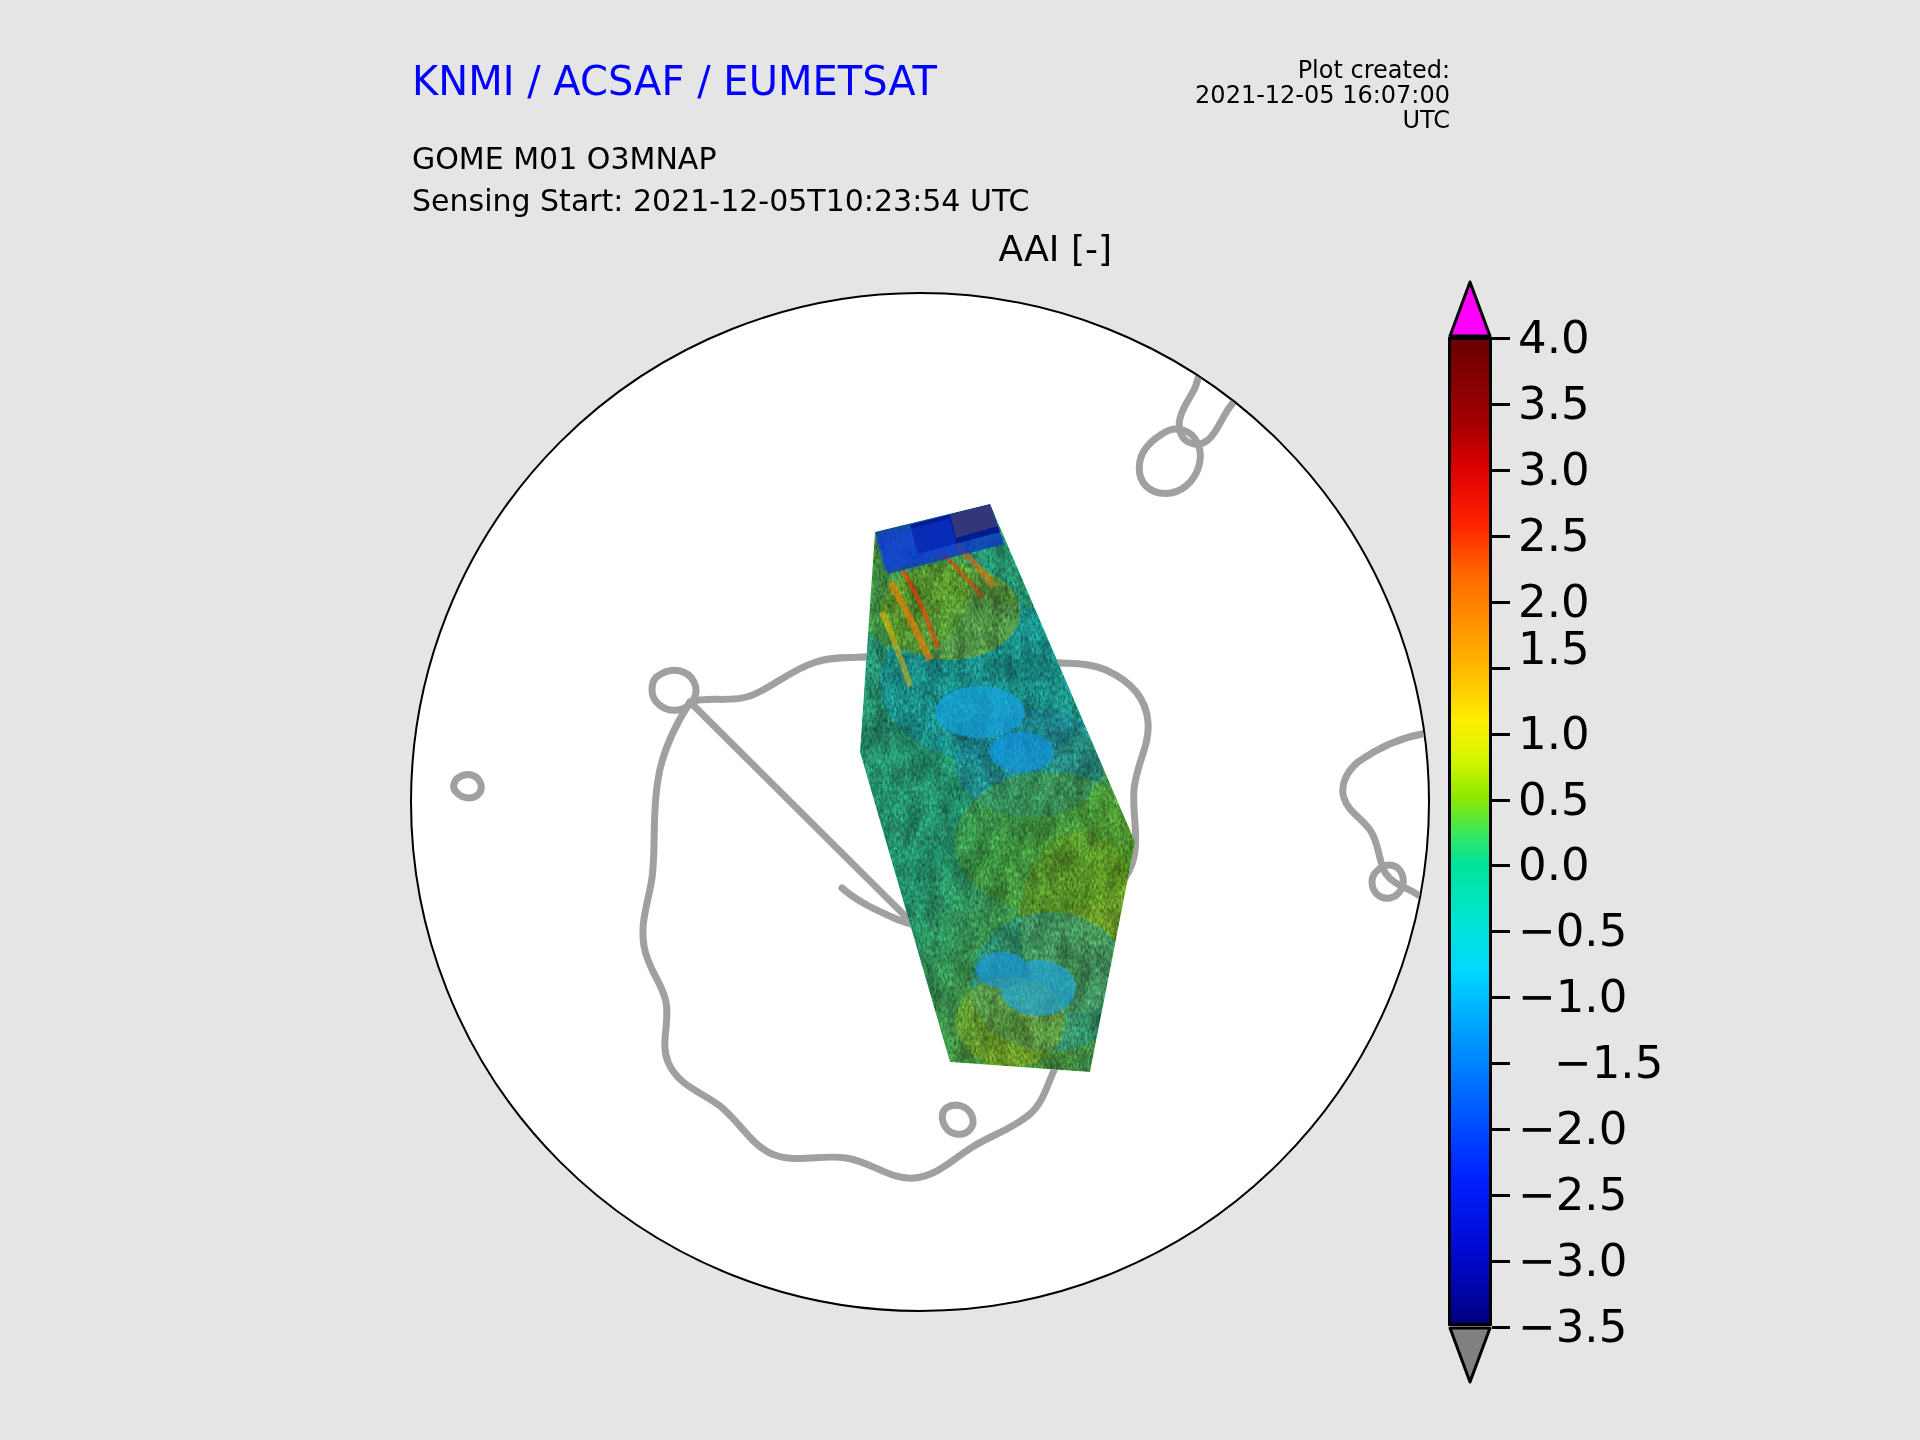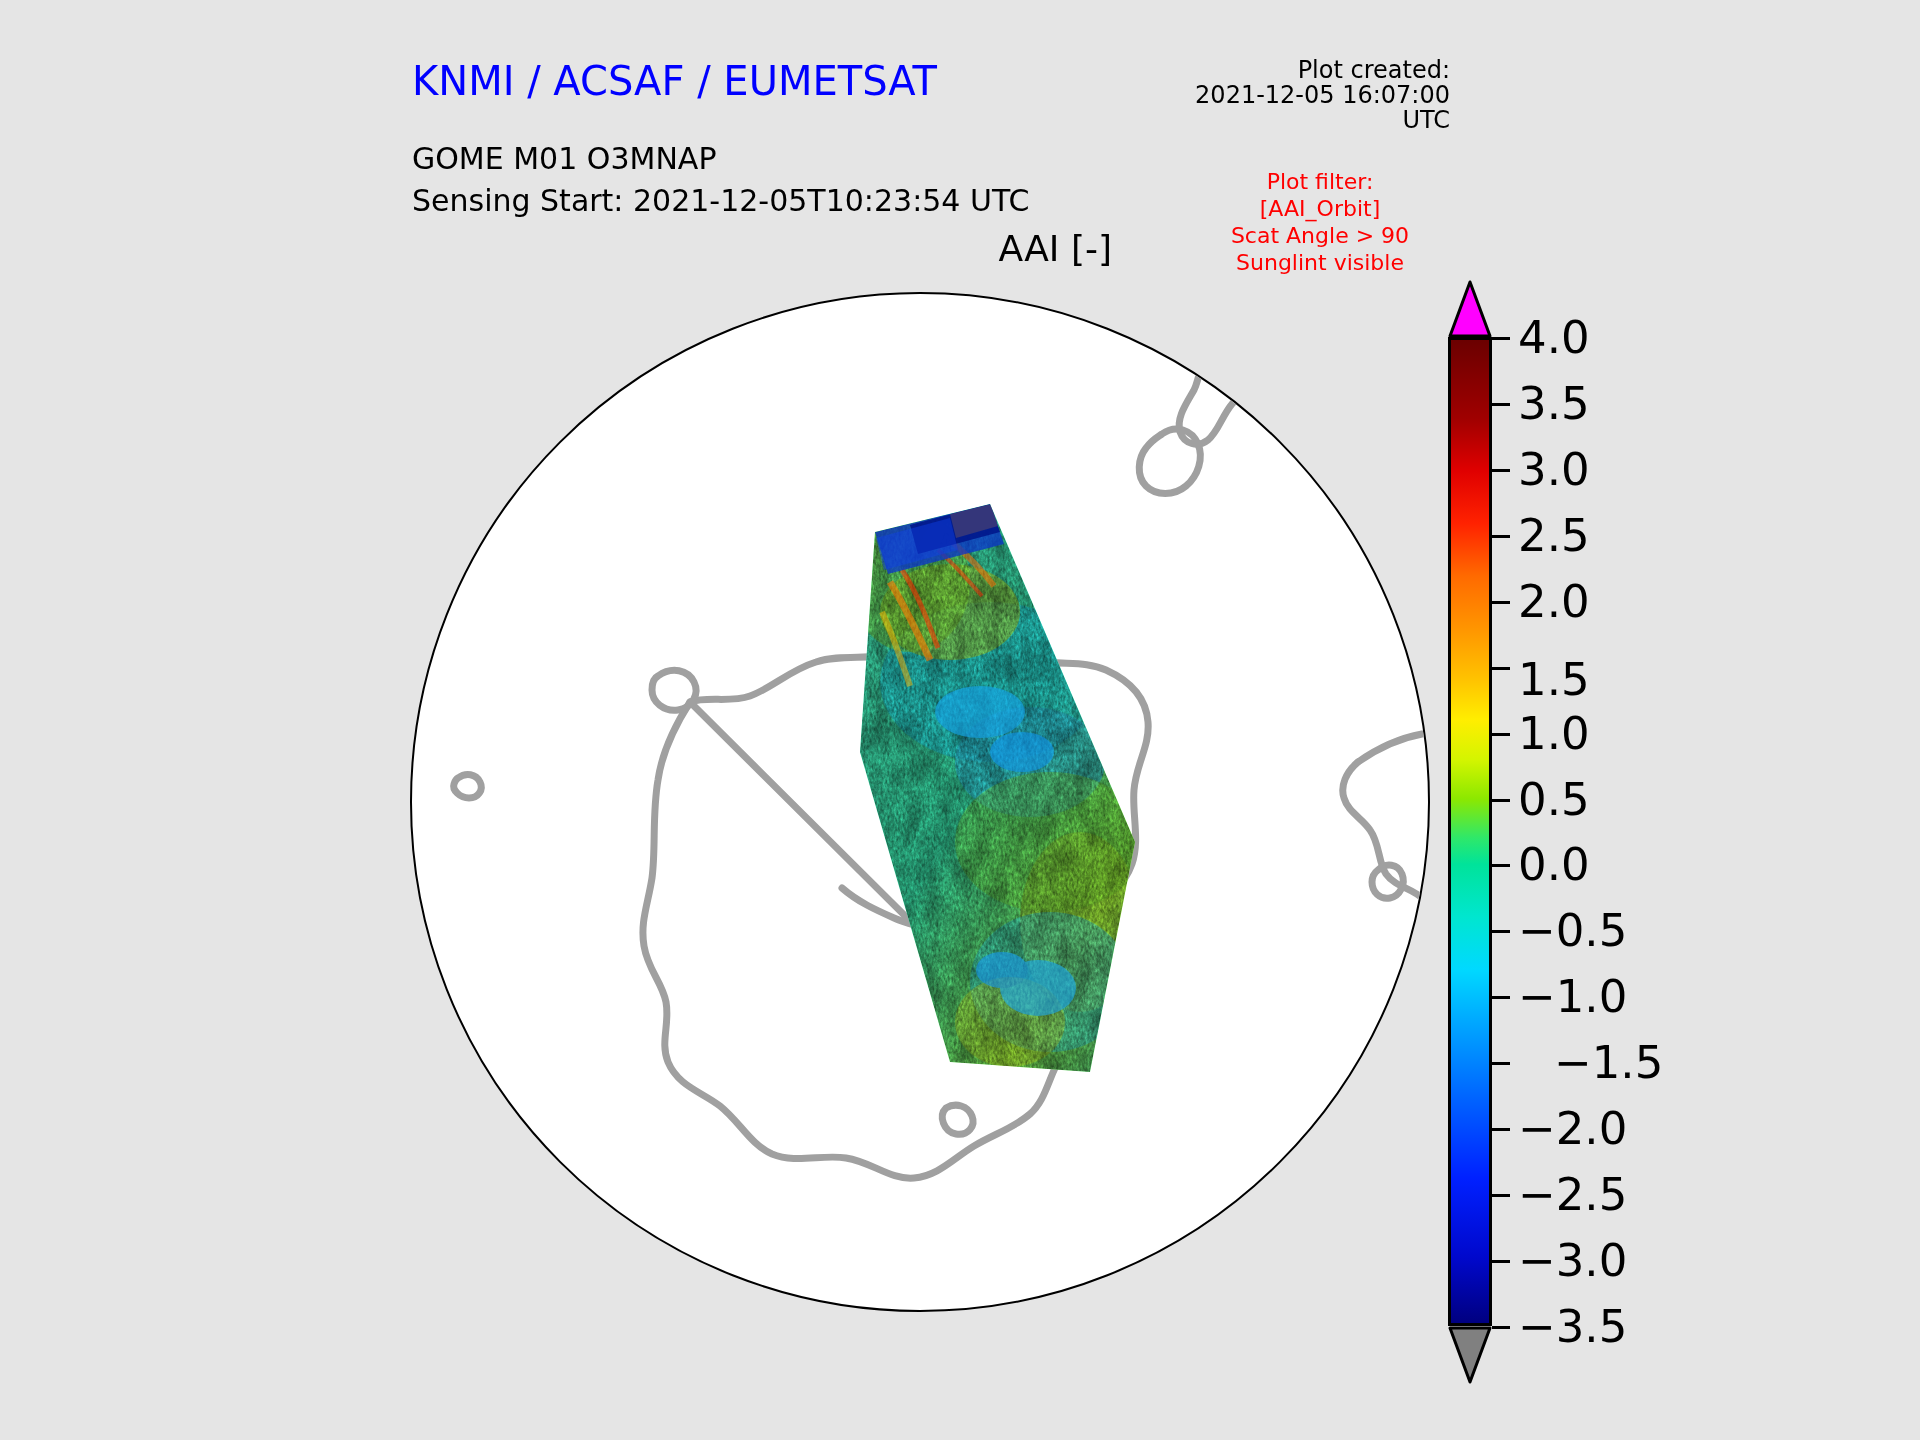--- a/index.html
+++ b/index.html
@@ -157,26 +157,20 @@
     <div>2021-12-05 16:07:00 UTC</div>
   </div>
 
   <div class="meta">
     <div>GOME M01 O3MNAP</div>
     <div>Sensing Start: 2021-12-05T10:23:54 UTC</div>
   </div>
 
   <div class="maptitle">AAI [-]</div>
 
-  <div class="filter">
-    <div>Plot filter:</div>
-    <div>[AAI_Orbit]</div>
-    <div>Scat Angle &gt; 90</div>
-    <div>Sunglint visible</div>
-  </div>
 
   <div id="map-area">
     <div id="globe-outline"></div>
 
     <svg id="map-svg" viewBox="0 0 1060 1060">
       <defs>
         <clipPath id="globeClip">
           <circle cx="530" cy="520" r="508"></circle>
         </clipPath>
 
@@ -403,21 +397,21 @@
         <div class="cb-label" style="top: 57px;">4.0</div>
         <div class="cb-tick" style="top: 122.933px;"></div>
         <div class="cb-label" style="top: 122.933px;">3.5</div>
         <div class="cb-tick" style="top: 188.867px;"></div>
         <div class="cb-label" style="top: 188.867px;">3.0</div>
         <div class="cb-tick" style="top: 254.8px;"></div>
         <div class="cb-label" style="top: 254.8px;">2.5</div>
         <div class="cb-tick" style="top: 320.733px;"></div>
         <div class="cb-label" style="top: 320.733px;">2.0</div>
         <div class="cb-tick" style="top: 386.667px;"></div>
-        <div class="cb-label" style="top: 399px;">1.5</div>
+        <div class="cb-label" style="top: 368px;">1.5</div>
         <div class="cb-tick" style="top: 452.6px;"></div>
         <div class="cb-label" style="top: 452.6px;">1.0</div>
         <div class="cb-tick" style="top: 518.533px;"></div>
         <div class="cb-label" style="top: 518.533px;">0.5</div>
         <div class="cb-tick" style="top: 584.467px;"></div>
         <div class="cb-label" style="top: 584.467px;">0.0</div>
         <div class="cb-tick" style="top: 650.4px;"></div>
         <div class="cb-label" style="top: 650.4px;">−0.5</div>
         <div class="cb-tick" style="top: 716.333px;"></div>
         <div class="cb-label" style="top: 716.333px;">−1.0</div>

